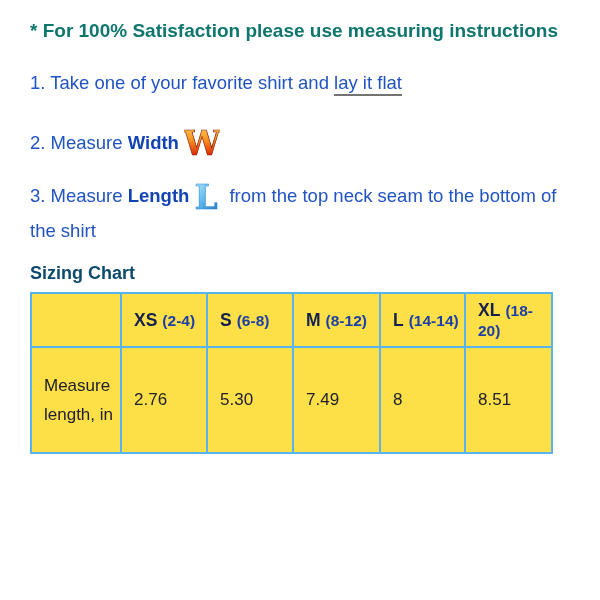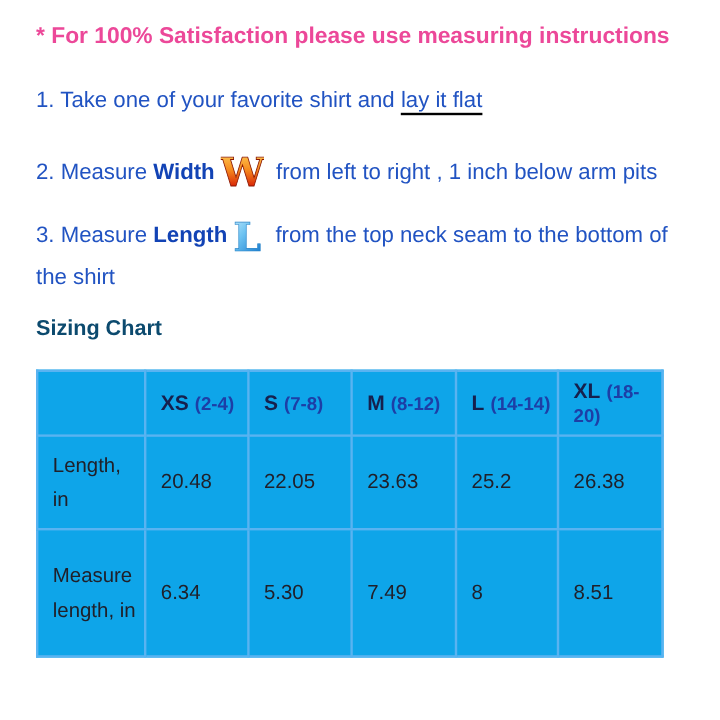--- a/index.html
+++ b/index.html
@@ -4,37 +4,37 @@
 <style>
   html,body{margin:0;padding:0;}
   body{
     width:600px;height:600px;background:#ffffff;overflow:hidden;
     font-family:"Liberation Sans",sans-serif;
     -webkit-font-smoothing:antialiased;
   }
   .canvas{position:relative;width:600px;height:600px;background:#ffffff;}
   .content{padding:0 26px 0 30px;}
 
-  .intro{margin:13px 0 0;font-size:19px;font-weight:bold;color:#ec4899;line-height:35px;}
+  .intro{margin:13px 0 0;font-size:19px;font-weight:bold;color:#0f766e;line-height:35px;}
   .intro .line{display:block;}
 
   .step{color:#2153c2;font-size:18.5px;margin:0;line-height:30px;}
   .step1{margin-top:20px;}
   .step2{margin-top:28px;}
   .step3{margin-top:17px;line-height:31px;}
   .term{font-weight:bold;color:#1243b5;}
-  .u{border-bottom:2px solid #000000;padding-bottom:1px;}
+  .u{border-bottom:2px solid #737373;padding-bottom:1px;}
 
   .letter-svg{vertical-align:middle;margin:0 5px;}
 
   .chart-title{margin:17px 0 0;font-size:18px;font-weight:bold;color:#0c4a6e;}
 
   table.sizing{
-    border-collapse:collapse;table-layout:fixed;width:521px;margin-top:24px;
-    background:#0ea5e9;
+    border-collapse:collapse;table-layout:fixed;width:521px;margin-top:8px;
+    background:#fde047;
   }
   table.sizing td{
     border:2px solid #59b3f1;
     padding:0 2px 0 12px;
     vertical-align:middle;
     font-size:17px;color:#20202a;
   }
   .r-head td{height:52px;}
   .r-width td{height:52px;}
   .r-length td{height:76px;}
@@ -59,21 +59,21 @@
     <p class="step step2"><span>2. Measure </span><span class="term">Width</span><svg class="letter-svg" width="36" height="36" viewBox="0 0 36 36">
           <defs>
             <linearGradient id="gw" x1="0" y1="0" x2="0" y2="1">
               <stop offset="0" stop-color="#ffd75e"></stop>
               <stop offset="0.45" stop-color="#f68a1e"></stop>
               <stop offset="0.8" stop-color="#d92607"></stop>
               <stop offset="1" stop-color="#9c0e04"></stop>
             </linearGradient>
           </defs>
           <text x="18" y="29" text-anchor="middle" font-family="DejaVu Serif, serif" font-weight="bold" font-size="33" fill="url(#gw)" stroke="#8a1500" stroke-width="0.7">W</text>
-        </svg><span> from left to right , 1 inch below arm pits</span></p>
+        </svg></p>
 
     <p class="step step3"><span>3. Measure </span><span class="term">Length</span><svg class="letter-svg" width="25" height="36" viewBox="0 0 25 36">
           <defs>
             <linearGradient id="gl" x1="0" y1="0" x2="0.7" y2="1">
               <stop offset="0" stop-color="#c9ecfc"></stop>
               <stop offset="0.45" stop-color="#6fc4f2"></stop>
               <stop offset="1" stop-color="#1e7fd0"></stop>
             </linearGradient>
           </defs>
           <text x="12" y="30" text-anchor="middle" font-family="DejaVu Serif, serif" font-weight="bold" font-size="33" fill="url(#gl)" stroke="#2b86c9" stroke-width="0.5">L</text>
@@ -87,36 +87,28 @@
           <col style="width:86px">
           <col style="width:86px">
           <col style="width:87px">
           <col style="width:85px">
           <col style="width:87px">
       </colgroup>
       <tbody>
           <tr class="r-head">
         <td></td>
         <td><span class="sz">XS</span><span class="rg">(2-4)</span></td>
-        <td><span class="sz">S</span><span class="rg">(7-8)</span></td>
+        <td><span class="sz">S</span><span class="rg">(6-8)</span></td>
         <td><span class="sz">M</span><span class="rg">(8-12)</span></td>
         <td><span class="sz">L</span><span class="rg">(14-14)</span></td>
         <td><span class="sz">XL</span><span class="rg">(18-20)</span></td>
       </tr>
-      <tr class="r-length">
-        <td class="lbl">Length, in</td>
-        <td class="val">20.48</td>
-        <td class="val">22.05</td>
-        <td class="val">23.63</td>
-        <td class="val">25.2</td>
-        <td class="val">26.38</td>
-      </tr>
       <tr class="r-sleeve">
         <td class="lbl">Measure length, in</td>
-        <td class="val">6.34</td>
+        <td class="val">2.76</td>
         <td class="val">5.30</td>
         <td class="val">7.49</td>
         <td class="val">8</td>
         <td class="val">8.51</td>
       </tr>
     </tbody>
       </table>
 
   </div>
 

